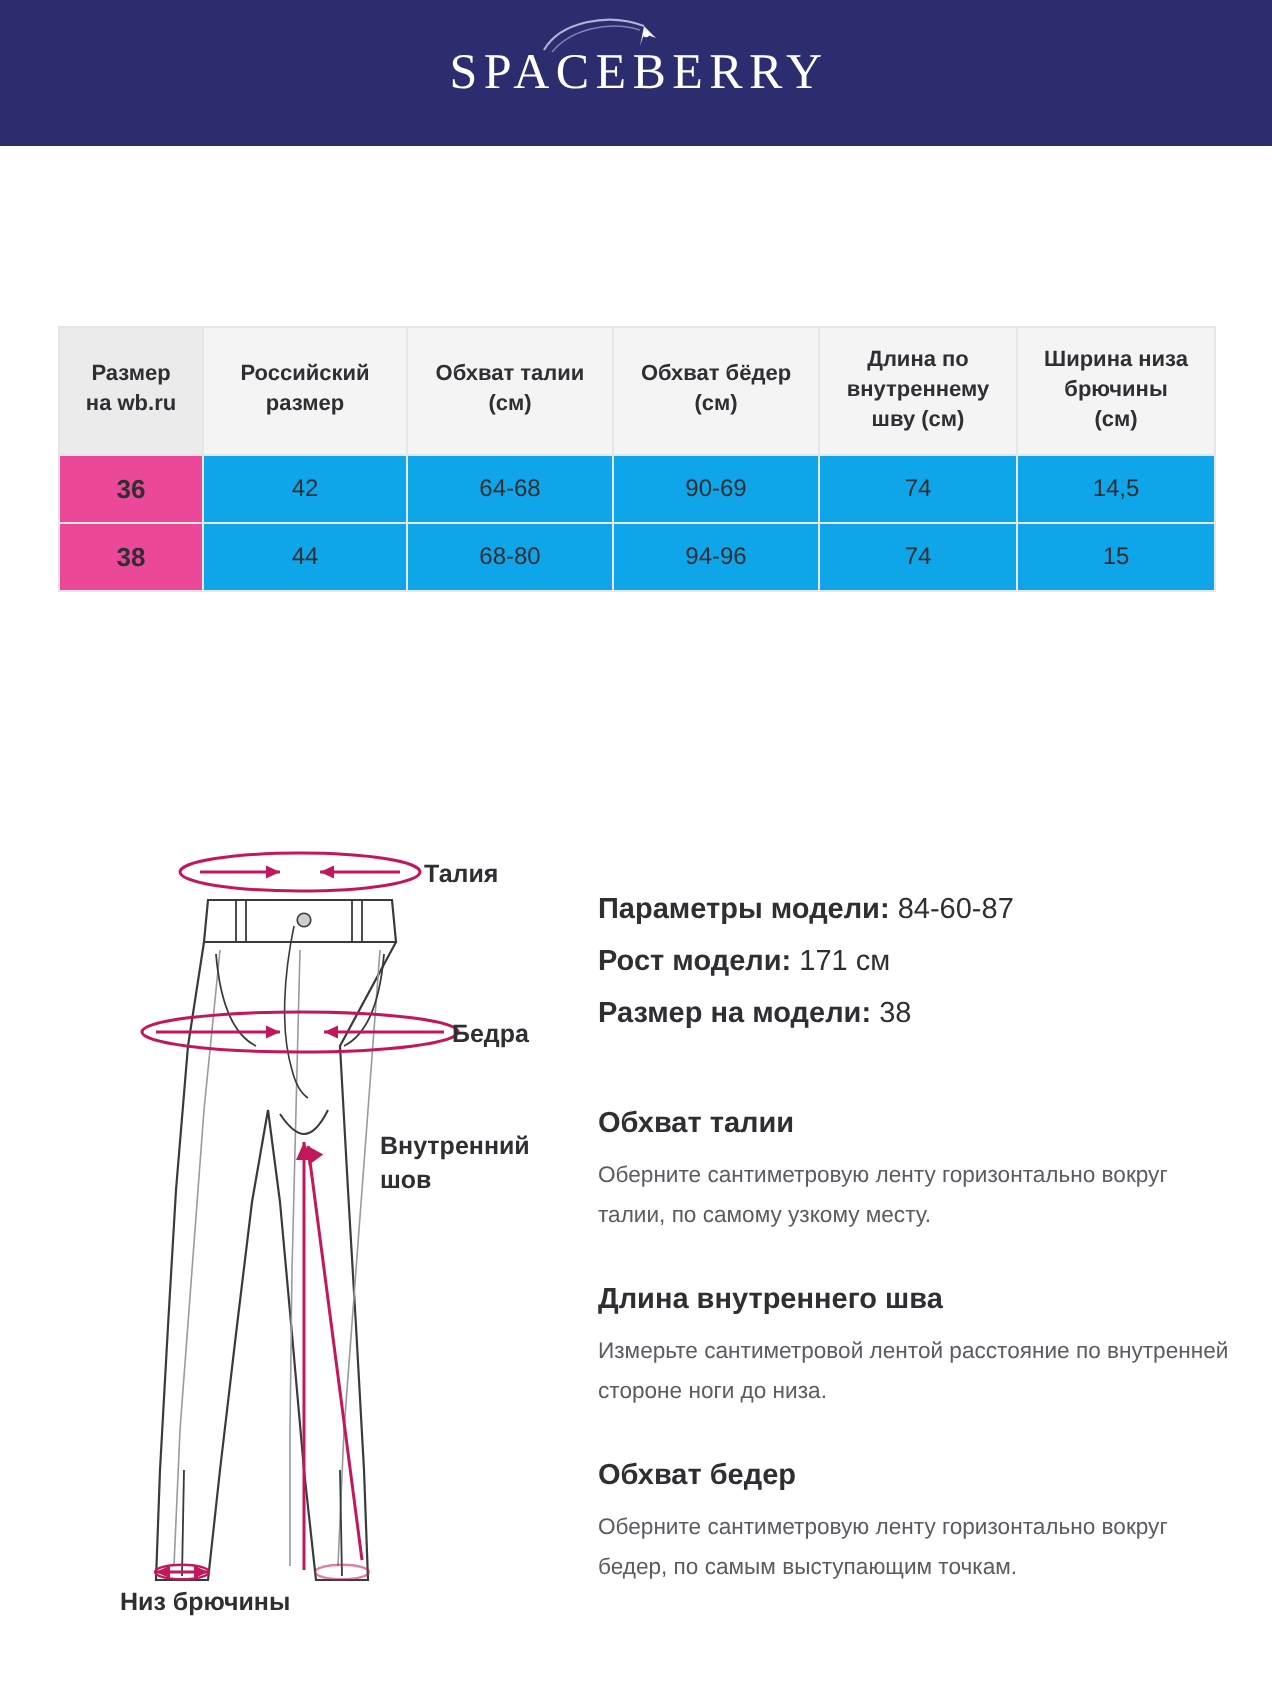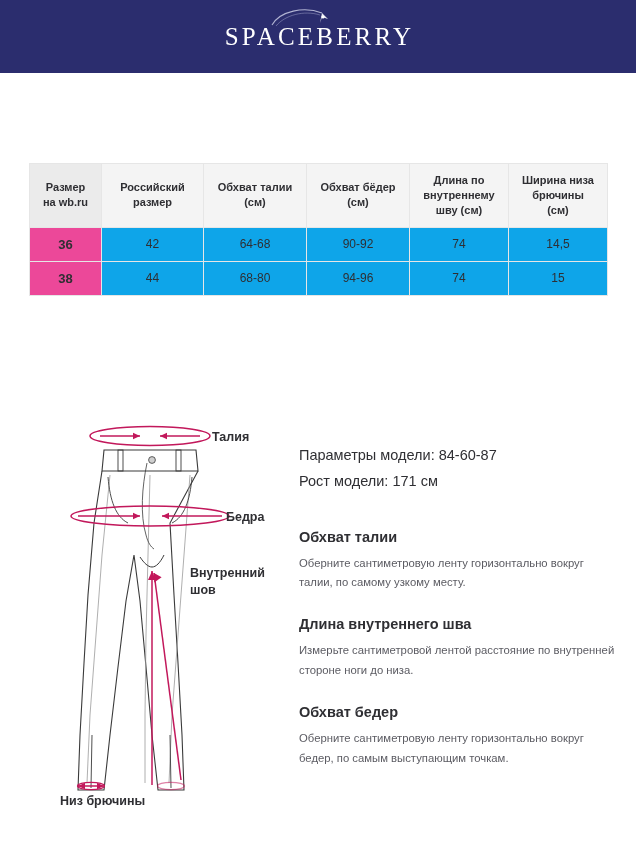--- a/index.html
+++ b/index.html
@@ -79,21 +79,21 @@
   .diagram svg { display: block; }
 
   .info { position: absolute; left: 299px; top: 38px; width: 320px; }
 
   .model-line {
     font-size: 14.5px;
     color: #2f2f33;
     line-height: 1.78;
     white-space: nowrap;
   }
-  .model-line .lbl { font-weight: normal; margin-top: 24px; }
+  .model-line .lbl { font-weight: bold; margin-top: 24px; }
   .model-line .val { font-weight: normal; }
 
   .section { margin-top: 24px; }
   .section.first { margin-top: 34px; }
   .section h3 {
     font-size: 14.5px;
     font-weight: bold;
     color: #2f2f33;
     margin-bottom: 9px;
   }
@@ -141,21 +141,21 @@
           <th>Обхват бёдер<br>(см)</th>
           <th>Длина по<br>внутреннему<br>шву (см)</th>
           <th>Ширина низа<br>брючины<br>(см)</th>
         </tr>
       </thead>
       <tbody>
         <tr>
           <td class="col-first">36</td>
           <td>42</td>
           <td>64-68</td>
-          <td>90-92</td>
+          <td>90-69</td>
           <td>74</td>
           <td>14,5</td>
         </tr>
         <tr>
           <td class="col-first">38</td>
           <td>44</td>
           <td>68-80</td>
           <td>94-96</td>
           <td>74</td>
           <td>15</td>
@@ -253,20 +253,24 @@
     <div class="info">
 
       <div class="model-line">
         <span class="lbl">Параметры модели:</span>
         <span class="val">84-60-87</span>
       </div>
       <div class="model-line">
         <span class="lbl">Рост модели:</span>
         <span class="val">171 см</span>
       </div>
+      <div class="model-line">
+        <span class="lbl">Размер на модели:</span>
+        <span class="val">38</span>
+      </div>
 
       <div class="section first">
         <h3>Обхват талии</h3>
         <p>Оберните сантиметровую ленту горизонтально вокруг талии, по самому узкому месту.</p>
       </div>
 
       <div class="section">
         <h3>Длина внутреннего шва</h3>
         <p>Измерьте сантиметровой лентой расстояние по внутренней стороне ноги до низа.</p>
       </div>

